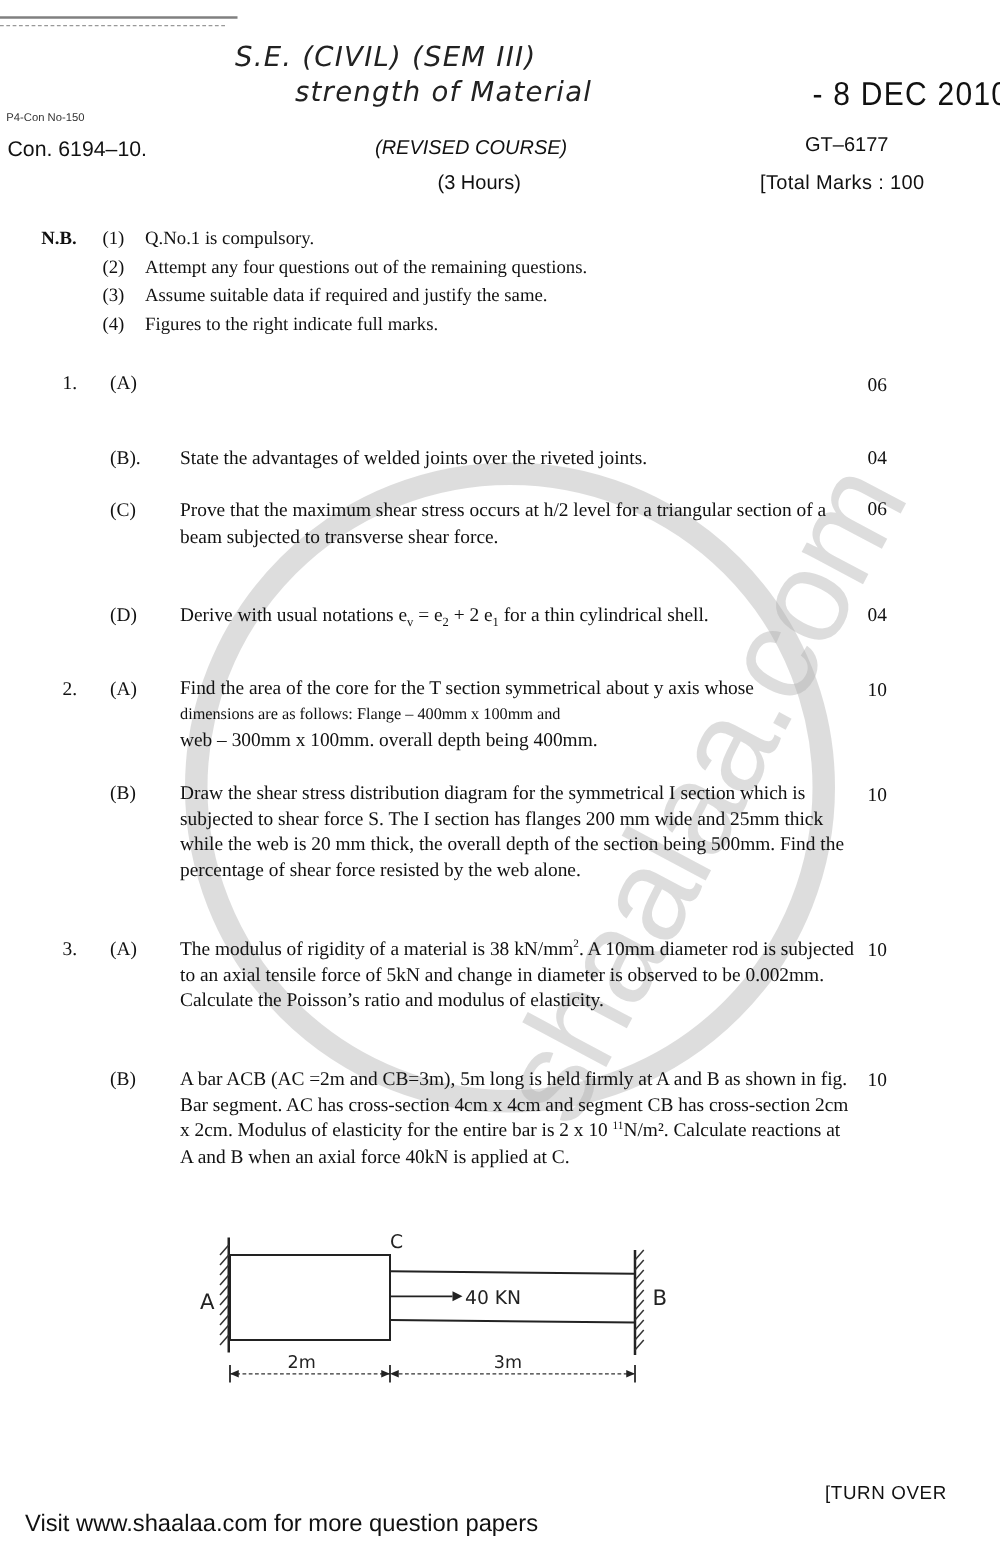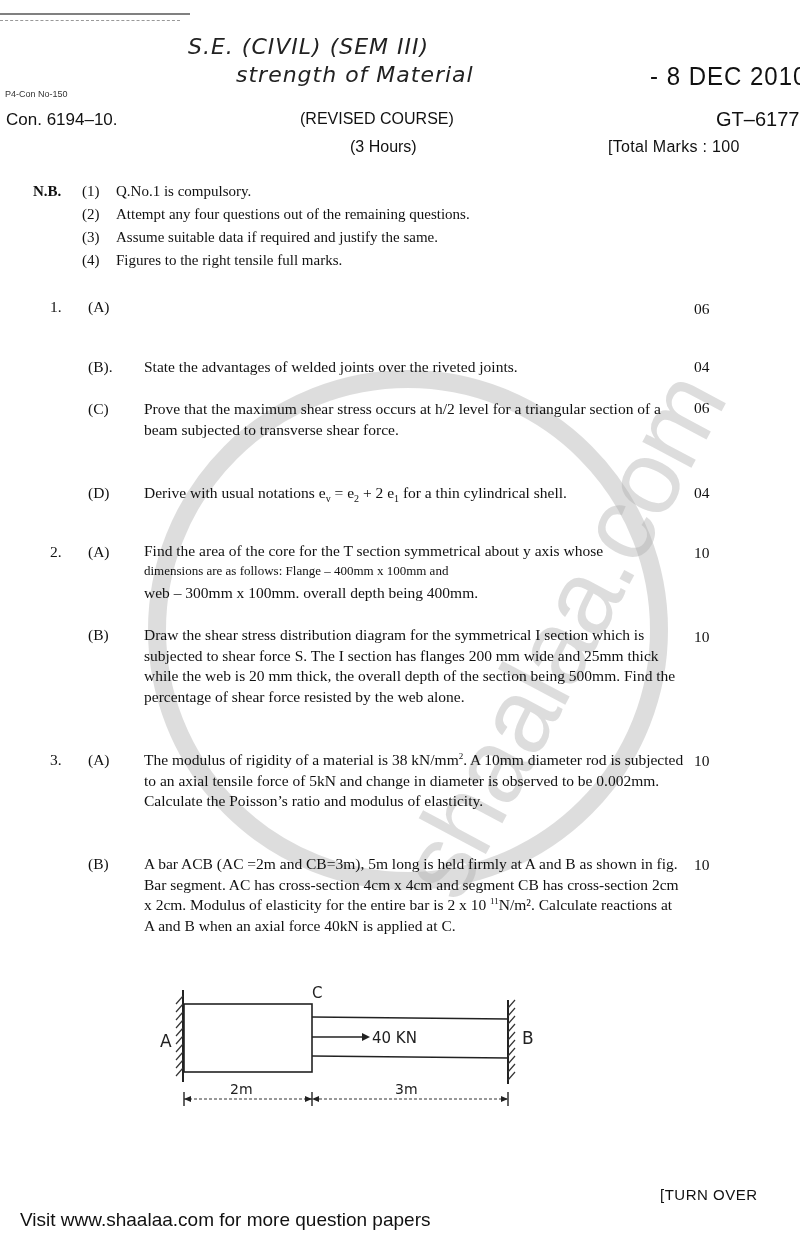--- a/index.html
+++ b/index.html
@@ -15,22 +15,22 @@
 
   
   .hand { font-family: "DejaVu Sans", sans-serif; font-style: italic; color: #222; letter-spacing: 1px; }
   .hand1 { left: 188px; top: 34px; font-size: 22px; font-weight: 300; text-align: right; }
   .hand2 { left: 236px; top: 62px; font-size: 22px; font-weight: 300; }
 
   .date-stamp { left: 650px; top: 62px; font-size: 24px; letter-spacing: 1px; transform: scaleY(1.1); }
   .p4 { left: 5px; top: 74px; font-size: 9px; color: #333; margin-top: 15px; }
 
   .con { left: 6px; top: 110px; font-size: 17px; }
-  .revised { left: 300px; top: 110px; font-size: 16px; }
-  .gt { left: 716px; top: 108px; font-size: 20px; }
+  .revised { left: 300px; top: 110px; font-size: 16px; font-style: italic; }
+  .gt { left: 644px; top: 108px; font-size: 16px; }
   .hours { left: 350px; top: 138px; font-size: 16px; }
   .total { left: 608px; top: 138px; font-size: 16px; letter-spacing: .3px; }
 
   
   .nb-label { left: 33px; top: 183px; font-size: 15px; font-weight: bold; }
   .nb-item { position: absolute; left: 82px; font-size: 15px; white-space: nowrap; }
   .nb-item .num { display: inline-block; width: 34px; }
 
   
   .qnum { position: absolute; left: 50px; font-size: 15.5px; }
@@ -77,21 +77,21 @@
   <div class="nb-item serif" style="top:183px">
     <span class="num">(1)</span><span>Q.No.1 is compulsory.</span>
   </div>
   <div class="nb-item serif" style="top:206px">
     <span class="num">(2)</span><span>Attempt any four questions out of the remaining questions.</span>
   </div>
   <div class="nb-item serif" style="top:229px">
     <span class="num">(3)</span><span>Assume suitable data if required and justify the same.</span>
   </div>
   <div class="nb-item serif" style="top:252px">
-    <span class="num">(4)</span><span>Figures to the right tensile full marks.</span>
+    <span class="num">(4)</span><span>Figures to the right indicate full marks.</span>
   </div>
 
   <div class="qnum serif" style="top:298px">1.</div>
   <div class="qsub serif" style="top:298px">(A)</div>
   <div class="qmarks serif" style="top:300px">06</div>
 
   <div class="qsub serif" style="top:358px">(B).</div>
   <div class="qtext serif" style="top:357px">State the advantages of welded joints over the riveted joints.</div>
   <div class="qmarks serif" style="top:358px">04</div>
 

